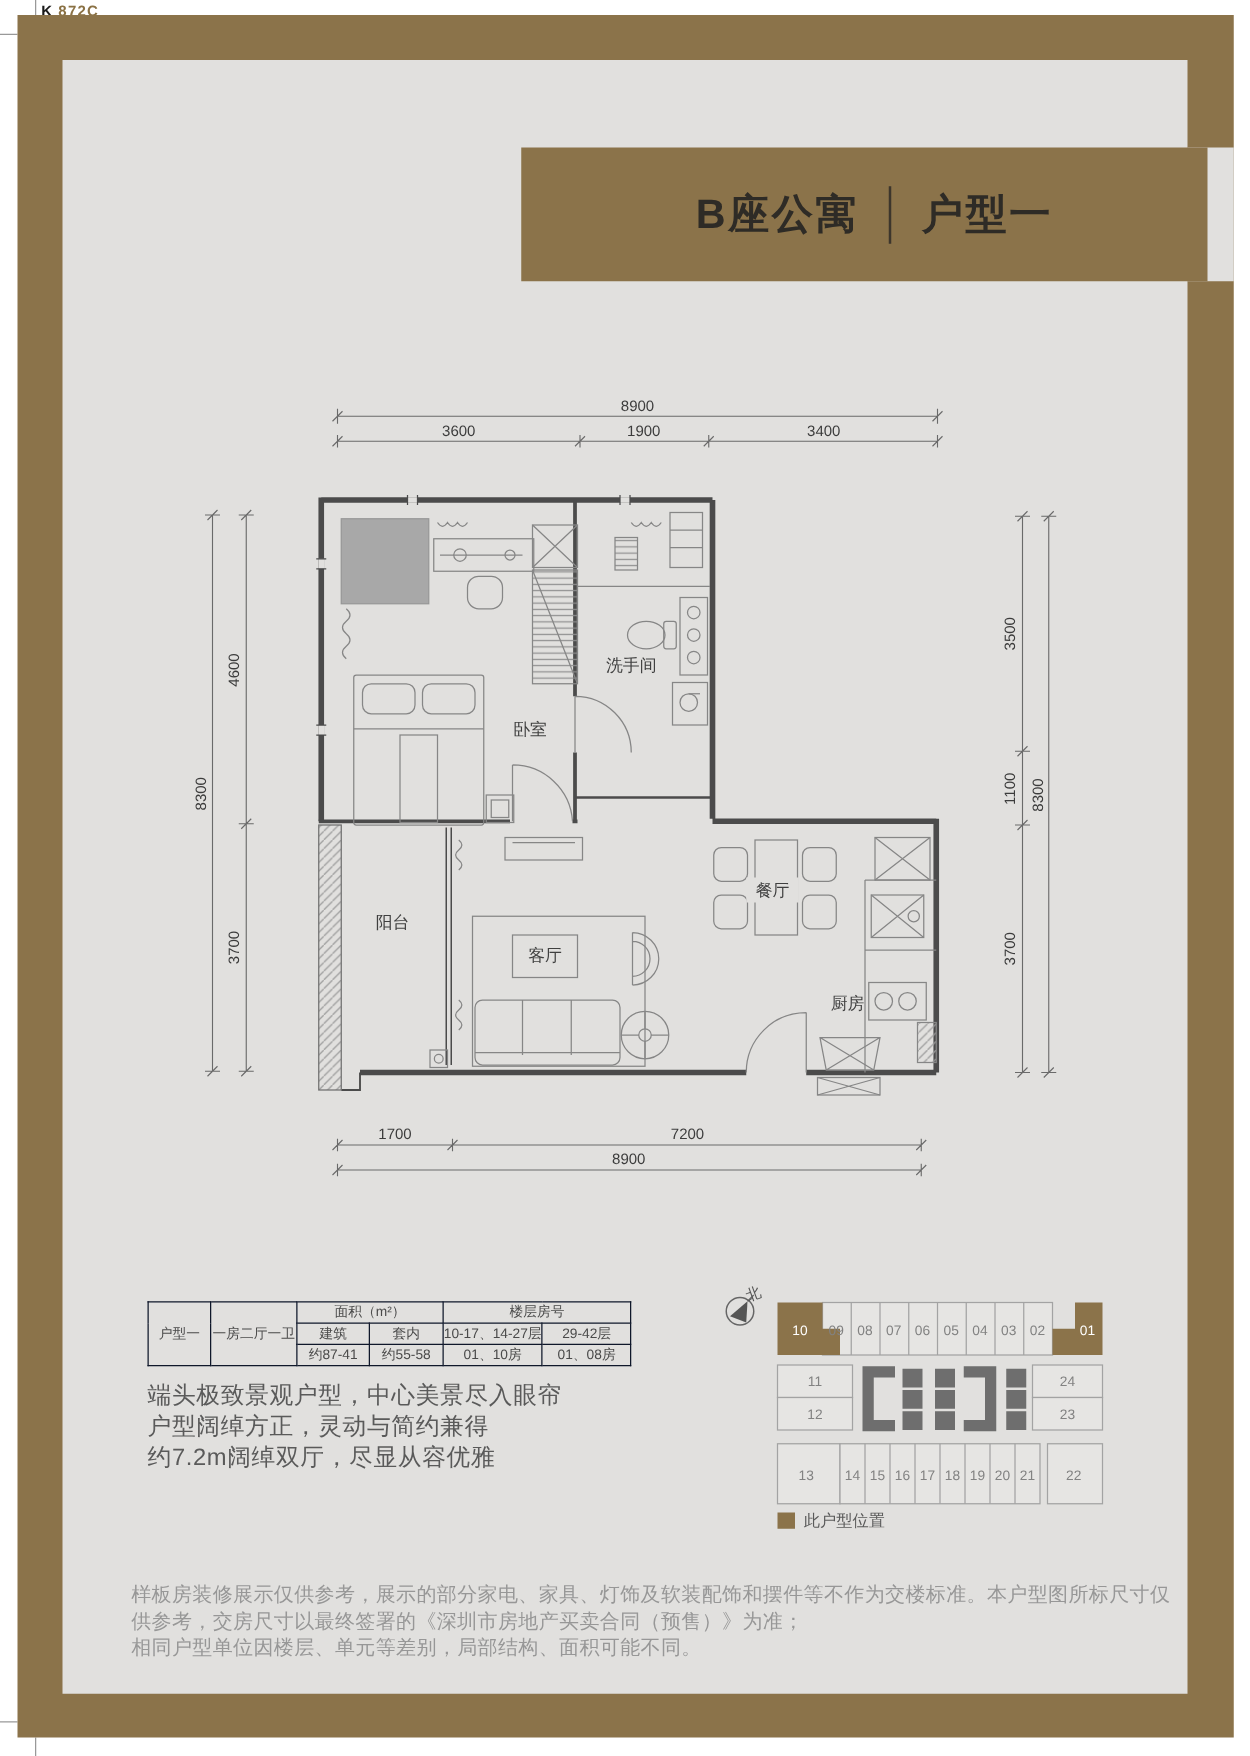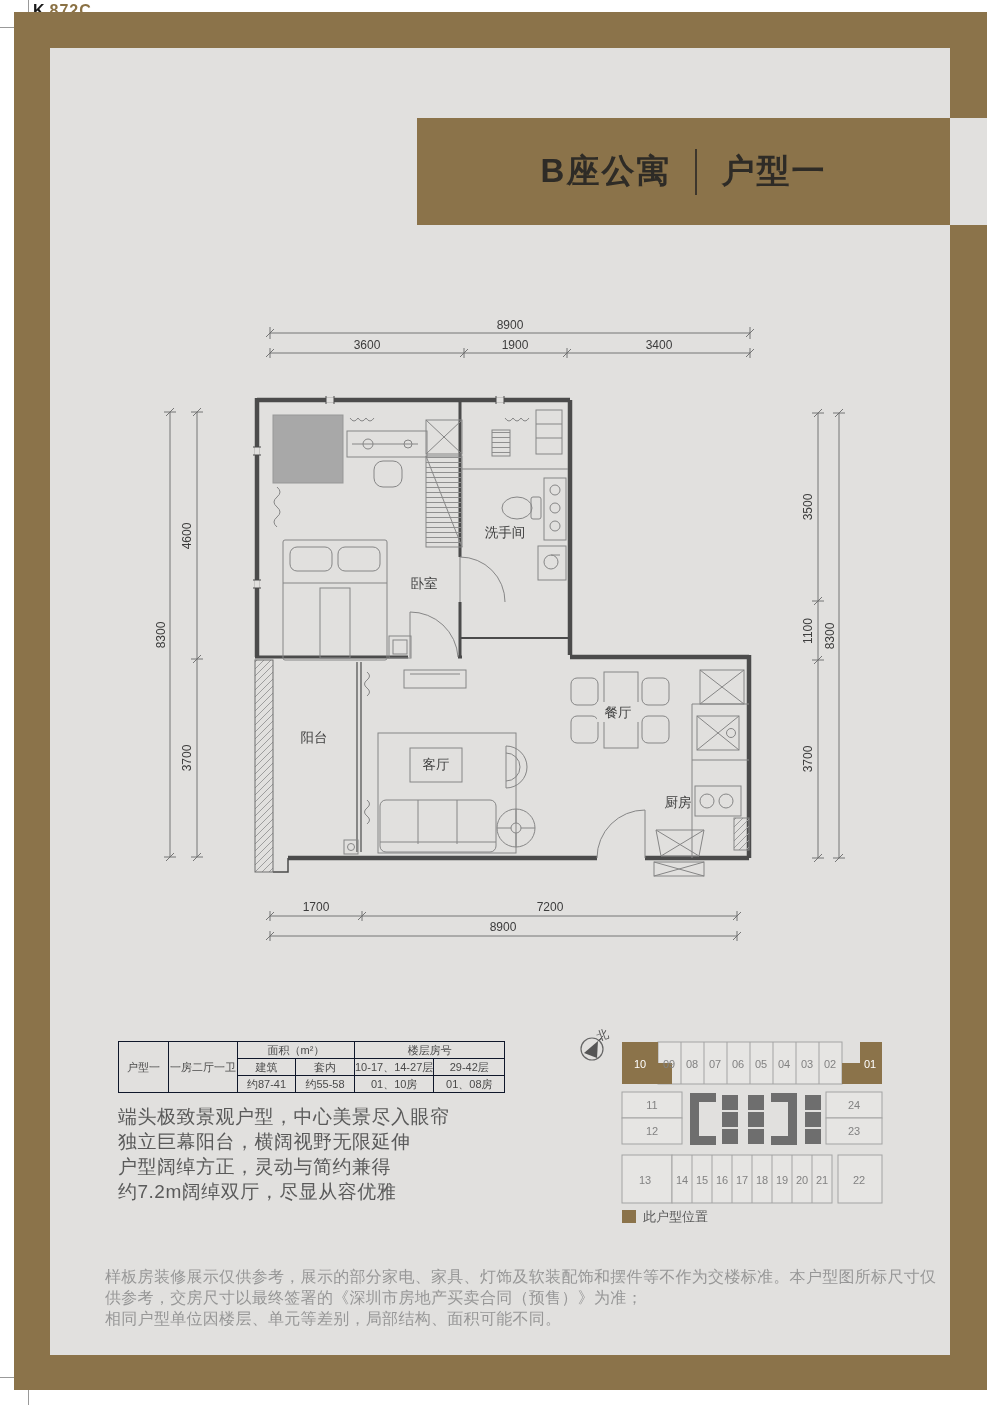--- a/index.html
+++ b/index.html
@@ -2,24 +2,24 @@
 <html><head>
 <meta charset="utf-8">
 <style>
   html,body{margin:0;padding:0;background:#fff;}
   .page{position:relative;width:1000px;height:1405px;background:#ffffff;overflow:hidden;
         font-family:"Liberation Sans","DejaVu Sans",sans-serif;}
   .frame{position:absolute;left:14px;top:12px;width:973px;height:1378px;background:#8b734a;}
   .panel{position:absolute;left:50px;top:48px;width:900px;height:1307px;background:#e1e0de;}
   .band-notch{position:absolute;left:950px;top:118px;width:37px;height:107px;background:#e1e0de;}
   .title-band{position:absolute;left:417px;top:118px;width:533px;height:107px;background:#8b734a;
-              display:flex;align-items:center;justify-content:center;}
+              display:flex;align-items:center;justify-content:center;padding-left:16px;}
   .title-band .t{font-size:33px;font-weight:600;color:#2e2b26;letter-spacing:2px;}
   .title-divider{width:2px;height:46px;background:#3d362c;margin:0 24px;}
-  .print-mark{position:absolute;left:33px;top:2px;font-size:16px;font-weight:bold;letter-spacing:1px;color:#1a1a1a;}
+  .print-mark{position:absolute;left:33px;top:2px;font-size:12px;font-weight:bold;letter-spacing:1px;color:#1a1a1a;}
   .print-mark .code{color:#8a7144;margin-left:4px;}
   .cropmark{position:absolute;background:#999;}
   .plan-svg{position:absolute;left:140px;top:300px;}
   .key-svg{position:absolute;left:565px;top:1015px;}
   svg{font-family:"Liberation Sans","DejaVu Sans",sans-serif;}
   .spec{position:absolute;left:118px;top:1041px;border-collapse:collapse;table-layout:fixed;
         font-size:11px;color:#4a4a4a;text-align:center;}
   .spec td{border:1px solid #0f172a;padding:0;height:16px;line-height:16px;overflow:hidden;white-space:nowrap;}
   .features{position:absolute;left:118px;top:1104px;font-size:19px;color:#5a5a5a;
             line-height:25px;letter-spacing:0.5px;}
@@ -212,21 +212,20 @@
       <td>约87-41</td>
       <td>约55-58</td>
       <td>01、10房</td>
       <td>01、08房</td>
     </tr>
   </tbody>
     </table>
 
   <div class="features">
     <div>端头极致景观户型，中心美景尽入眼帘</div>
-    <div>独立巨幕阳台，横阔视野无限延伸</div>
     <div>户型阔绰方正，灵动与简约兼得</div>
     <div>约7.2m阔绰双厅，尽显从容优雅</div>
   </div>
 
   <svg class="key-svg" width="325" height="215" viewBox="565 1015 325 215">
 
     <g>
       <circle cx="592" cy="1049" r="11" stroke="#666" stroke-width="1.2" fill="none"></circle>
       <polygon points="584,1053 598,1041 597,1058" fill="#555"></polygon>
       <path d="M598,1041 L603,1036" stroke="#666" stroke-width="1" fill="none"></path>

